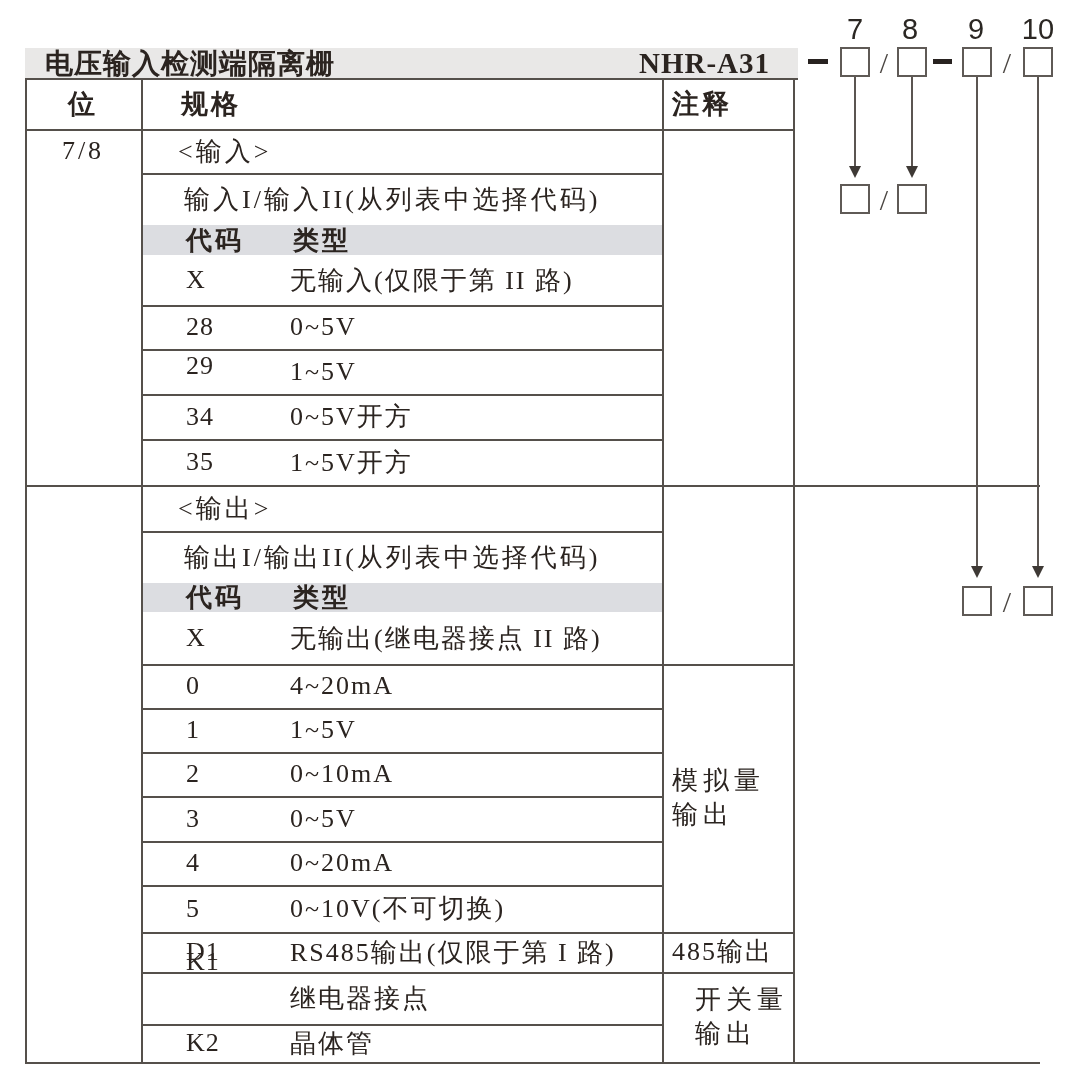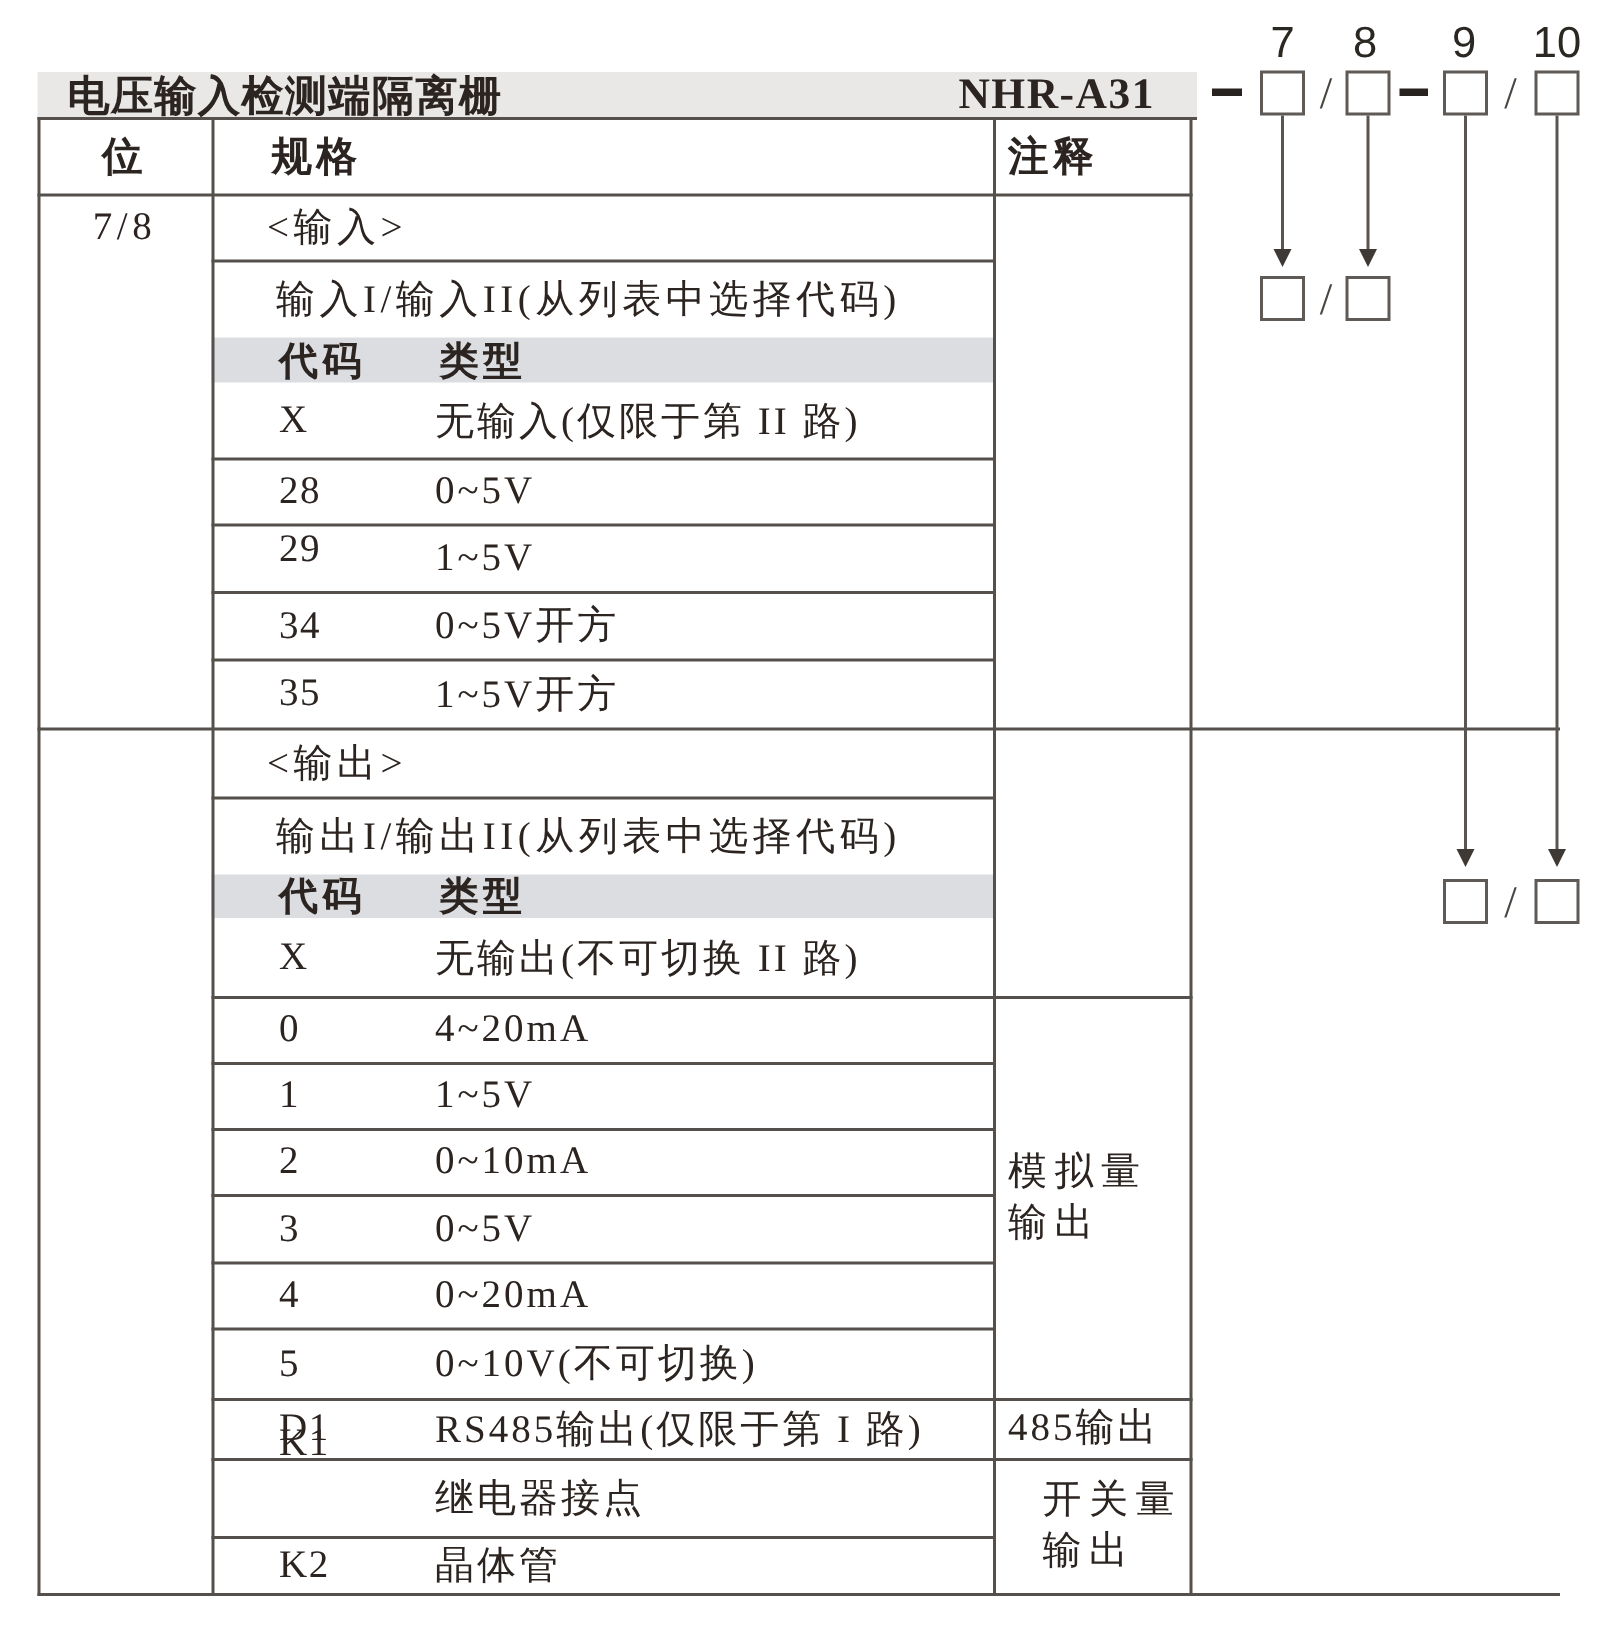--- a/index.html
+++ b/index.html
@@ -77,21 +77,21 @@
 
   <div class="cell" style="left:178px;top:485px;height:46px;">&lt;输出&gt;</div>
   <div class="cell" style="left:184px;top:531px;height:52px;">输出I/输出II(从列表中选择代码)</div>
 
   <div class="band" style="top:583px;height:29px;"></div>
   <div class="cell bold" style="left:186px;top:583px;height:29px;">代码</div>
   <div class="cell bold" style="left:293px;top:583px;height:29px;">类型</div>
 
   <div>
     <div class="cell code" style="top:612px;height:52px;">X</div>
-    <div class="cell type" style="top:612px;height:52px;">无输出(不可切换 II 路)</div>
+    <div class="cell type" style="top:612px;height:52px;">无输出(继电器接点 II 路)</div>
   </div>
   <div>
     <div class="cell code" style="top:664px;height:44px;">0</div>
     <div class="cell type" style="top:664px;height:44px;">4~20mA</div>
   </div>
   <div>
     <div class="cell code" style="top:708px;height:44px;">1</div>
     <div class="cell type" style="top:708px;height:44px;">1~5V</div>
   </div>
   <div>

